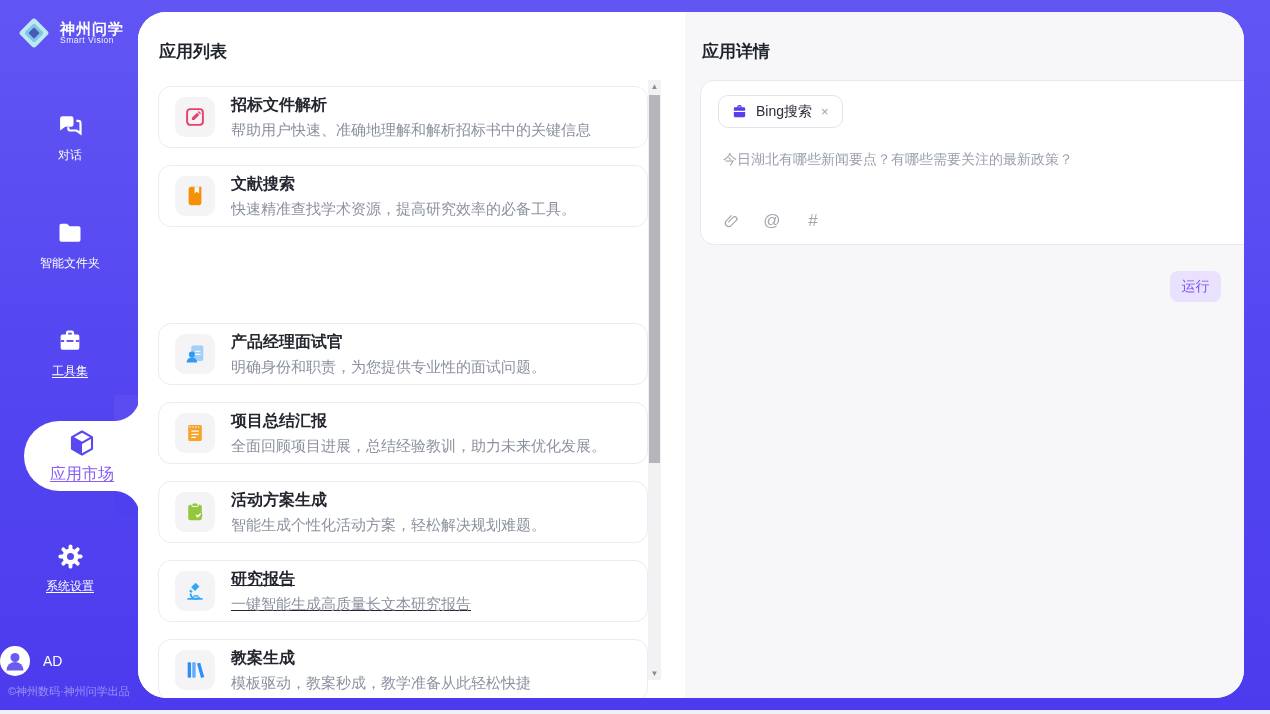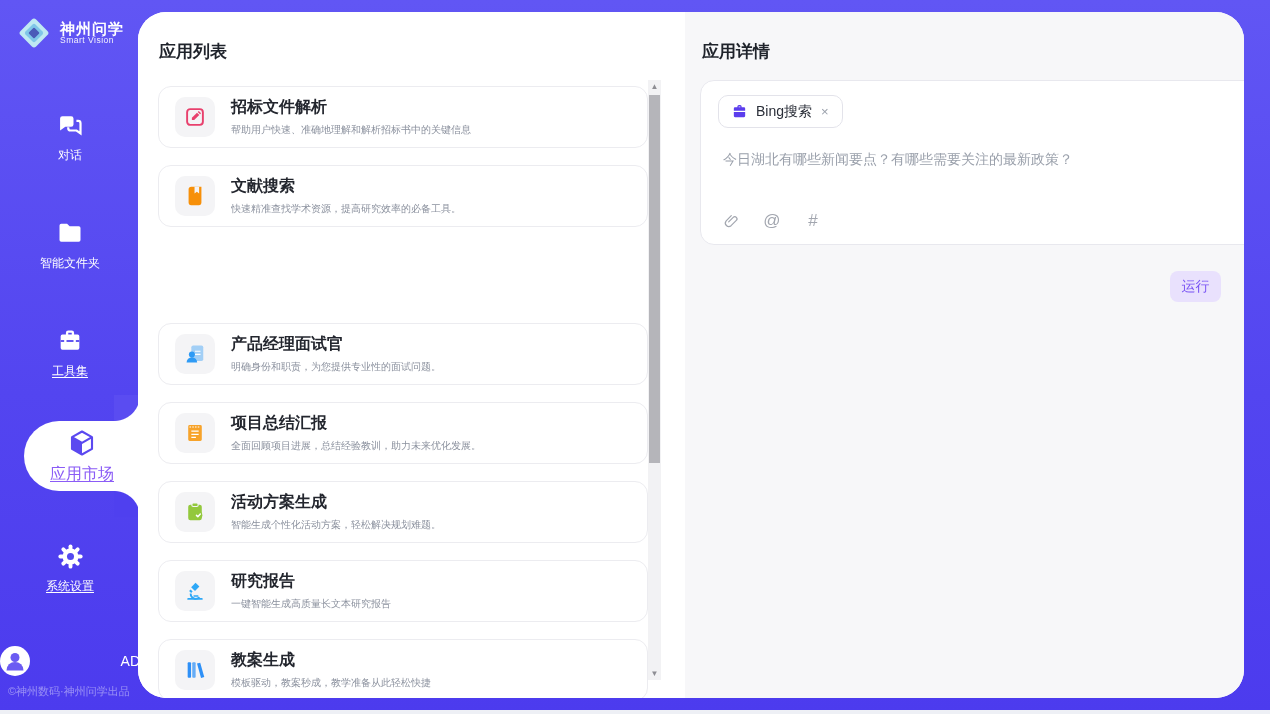--- a/index.html
+++ b/index.html
@@ -29,21 +29,21 @@
     background:#fff; border-radius:35px 0 0 35px;
     display:flex; flex-direction:column; align-items:center; justify-content:center; gap:6px; cursor:pointer;
   }
   .nav-active-tab::before, .nav-active-tab::after {
     content:""; position:absolute; right:0; width:26px; height:26px;
   }
   .nav-active-tab::before { top:-26px; background:radial-gradient(circle at 0 0, #5a4cf1 25.5px, #fff 26.5px); }
   .nav-active-tab::after  { bottom:-26px; background:radial-gradient(circle at 0 100%, #4f40ef 25.5px, #fff 26.5px); }
   .nav-active-tab .nav-label { color:#8b5cf6;text-align:right; }
 
-  .user-row { position:absolute; top:646px; left:0; width:140px; display:flex; align-items:center; justify-content:space-between; gap:13px; cursor:pointer; }
+  .user-row { position:absolute; top:646px; left:0; width:140px; display:flex; align-items:center; justify-content:flex-start; gap:13px; cursor:pointer; }
   .avatar { width:30px; height:30px; border-radius:50%; background:#fff; display:flex; align-items:center; justify-content:center; overflow:hidden; }
   .user-name { color:#fff; font-size:14px; }
   .sidebar-footer { position:absolute; top:684px; left:8px; width:132px; color:rgba(255,255,255,.42); font-size:11px; white-space:nowrap; }
 
   
   .main-panel { position:absolute; left:138px; top:12px; width:1106px; height:686px; background:#fff; border-radius:28px; overflow:hidden; display:flex; }
   .list-col { width:547px; position:relative; background:#fff; }
   .detail-col { flex:1; position:relative; background:#f7f7f9; }
   .col-title { position:absolute; font-size:17px; font-weight:bold; color:#1f232b; }
   .list-col .col-title { top:28px; left:21px; }
@@ -53,23 +53,23 @@
   .app-item {
     position:absolute; left:20px; width:490px; height:62px;
     border:1px solid #ececf0; border-radius:13px; background:#fff;
     display:flex; align-items:center; gap:16px; padding:0 16px; cursor:pointer;
   }
   .app-item.selected { background:#ece3fb; border:1.5px solid #8457f2; }
   .item-icon-box { width:40px; height:40px; border-radius:10px; background:#f4f4f6; display:flex; align-items:center; justify-content:center; flex:0 0 auto; }
   .app-item.selected .item-icon-box { background:#f8f4fe; }
   .item-texts { display:flex; flex-direction:column; gap:5px; min-width:0; }
   .item-title { font-size:16px; font-weight:bold; color:#23262e; }
-  .item-sub { font-size:10px; color:#8b919e; white-space:nowrap; overflow:hidden; }
+  .item-sub { font-size:15px; color:#8b919e; white-space:nowrap; overflow:hidden; }
   .it0{top:74px;} .it1{top:153px;} .it2{top:232px;} .it3{top:311px;}
-  .it4{top:390px;} .it5{top:469px;} .it6{top:548px;} .it7{top:627px;}
+  .it4{top:390px;} .it5{top:469px;} .it6{top:548px;text-decoration:underline;} .it7{top:627px;}
 
   
   .scrollbar { position:absolute; left:510px; top:68px; width:13px; height:600px; background:#f2f2f4; }
   .scroll-arrow { position:absolute; left:0; width:13px; height:13px; color:#8d8d93; font-size:8px; line-height:13px; text-align:center; cursor:pointer; }
   .scroll-arrow.up{top:0;} .scroll-arrow.down{bottom:0;}
   .scroll-thumb { position:absolute; left:1px; top:15px; width:11px; height:368px; background:#b5b5ba; cursor:pointer; }
 
   
   .detail-card { position:absolute; left:15px; top:68px; width:580px; height:165px; background:#fff; border:1px solid #e8e8ee; border-radius:14px; }
   .tool-tag { position:absolute; left:17px; top:14px; height:33px; display:inline-flex; align-items:center; gap:8px; padding:0 12px; background:#fff; border:1px solid #e3e3ea; border-radius:10px; cursor:pointer; }

